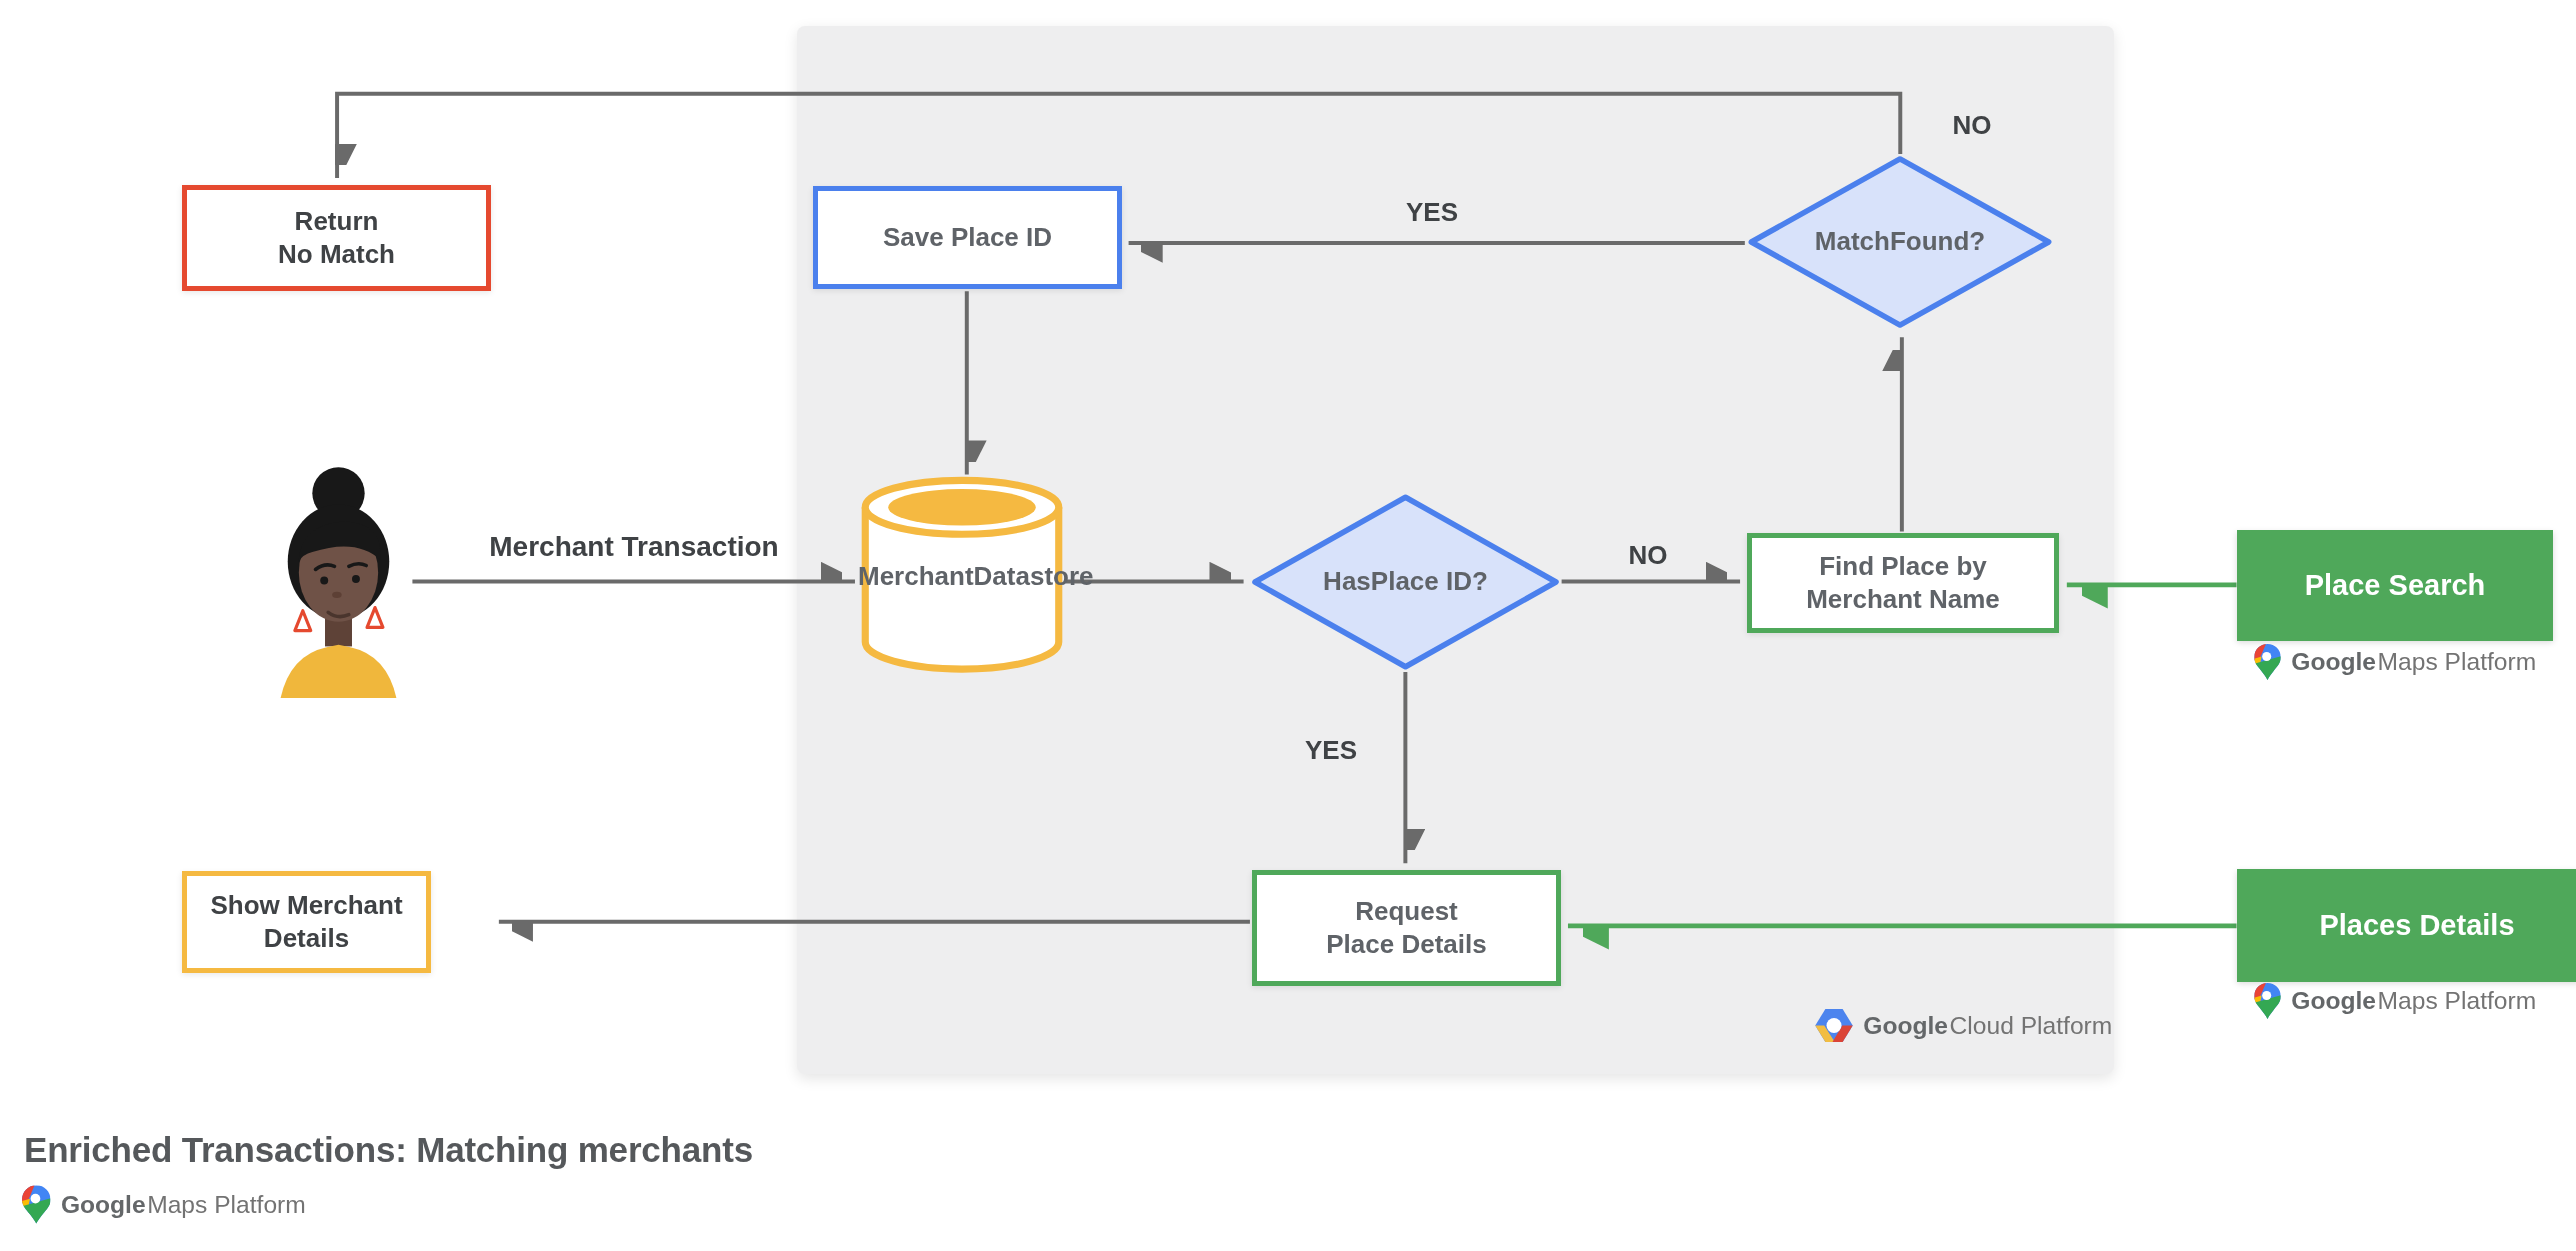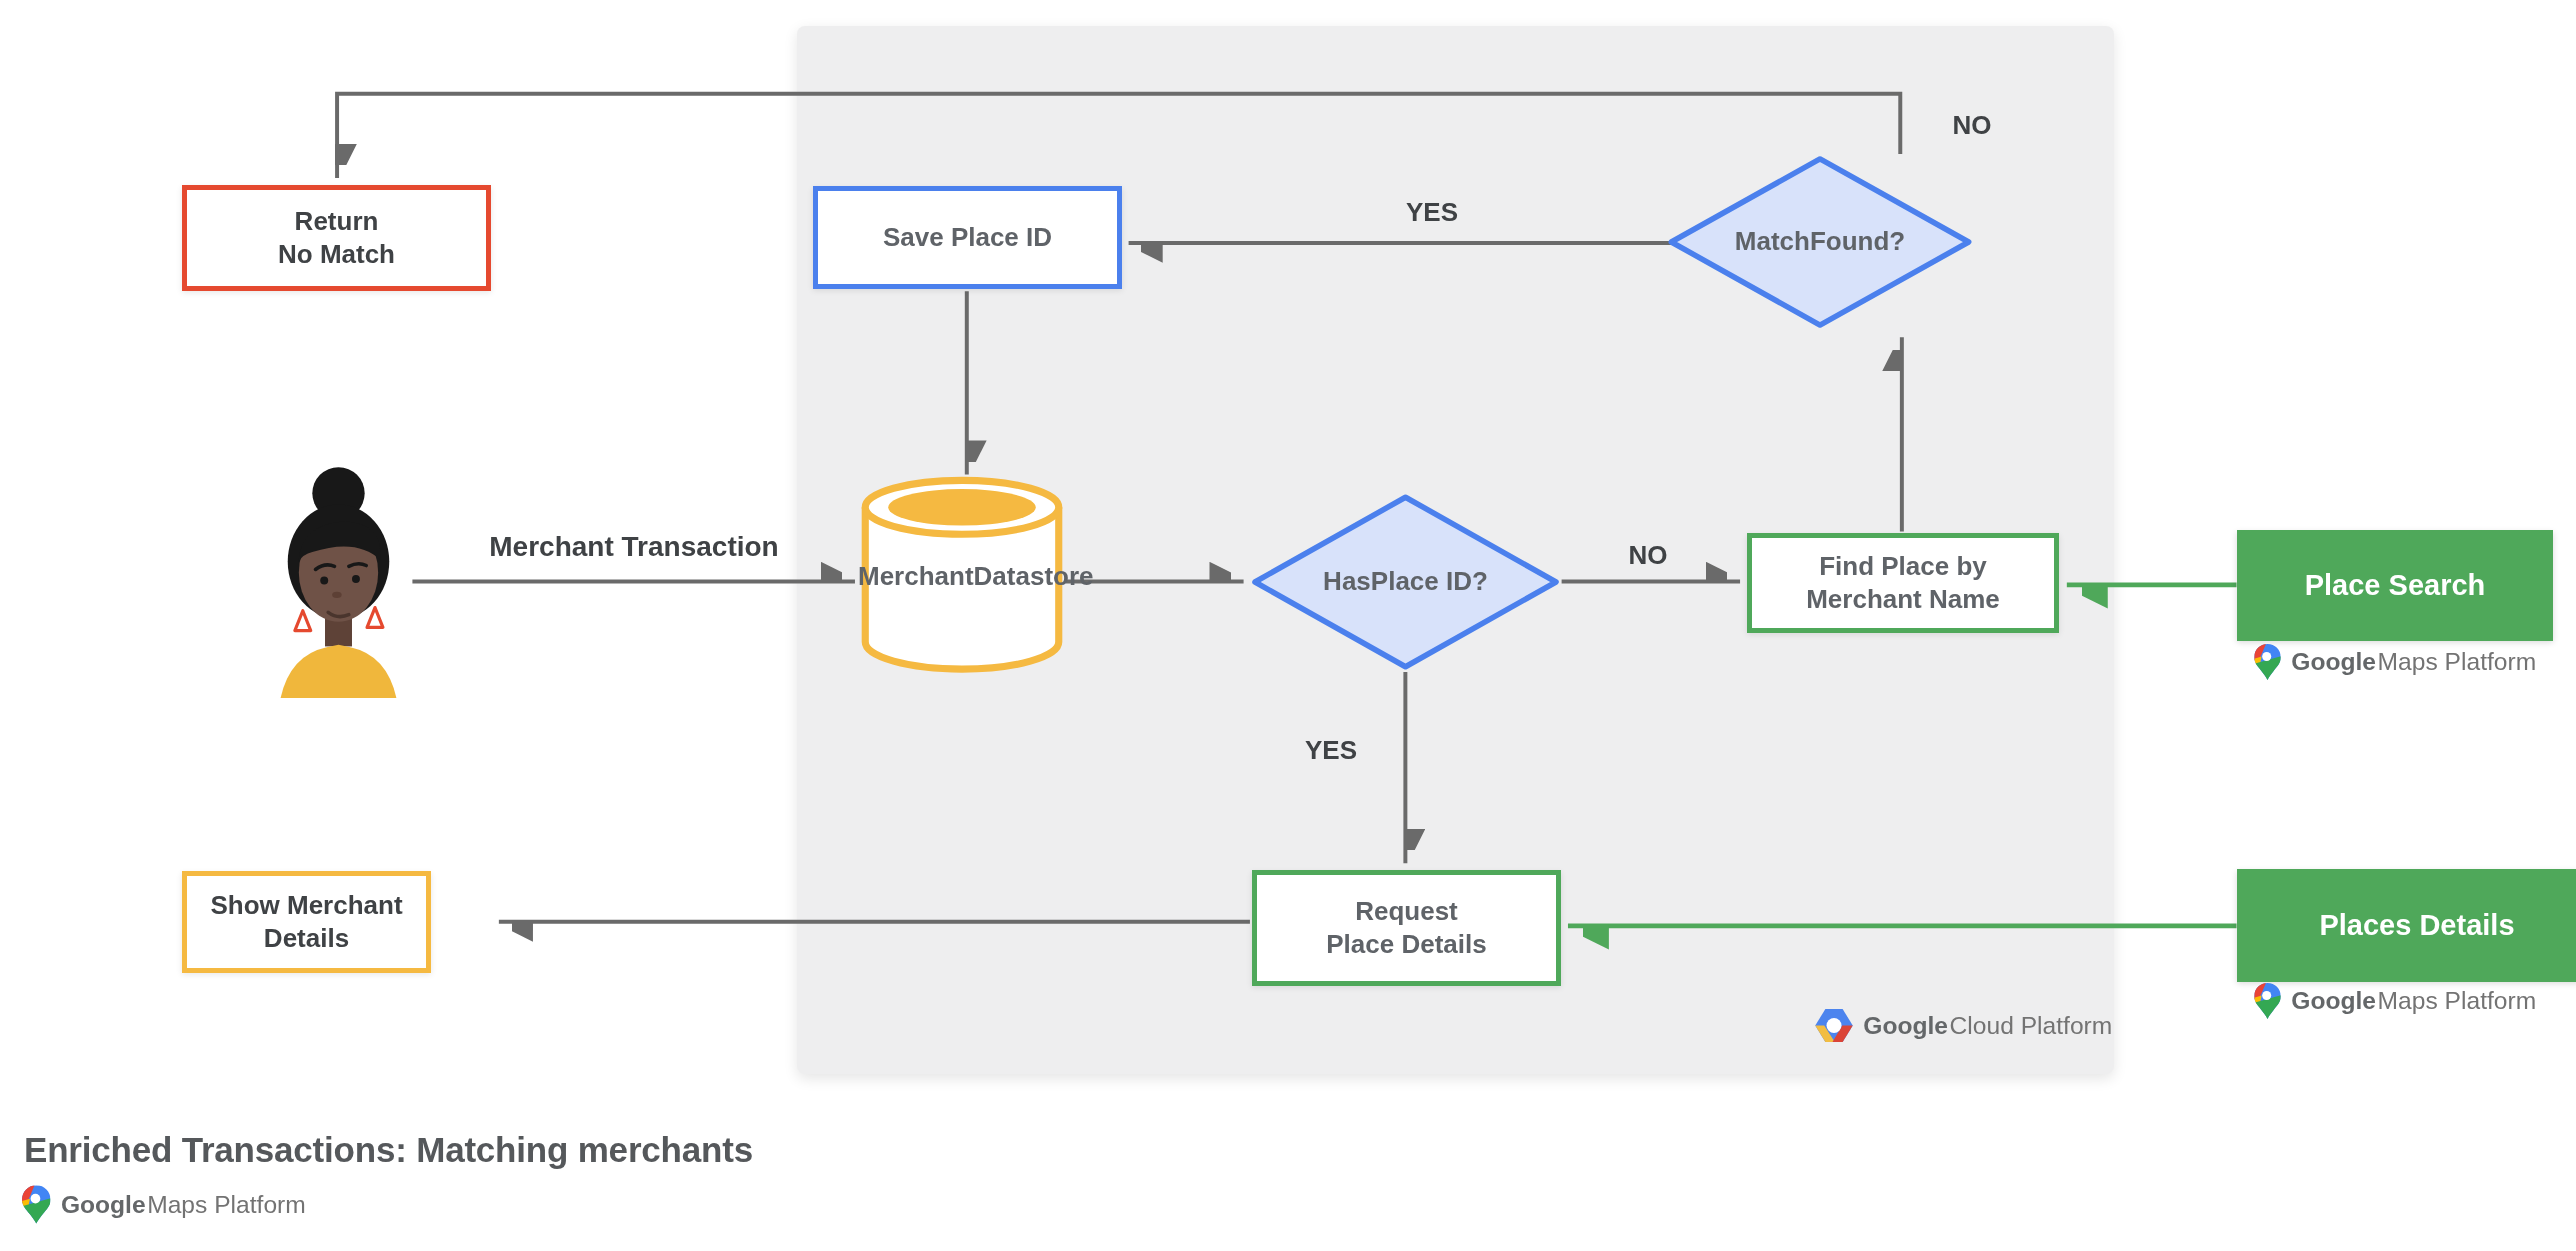--- a/index.html
+++ b/index.html
@@ -28,21 +28,21 @@
   #place-search-box,#places-details-box{background:#4fa85a;color:#ffffff;font-size:29px;
       border:none;box-shadow:0 1.6px 6.3px rgba(0,0,0,0.15);}
   #place-search-box{left:2237px;top:530px;width:316px;height:111px;}
   #places-details-box{left:2237px;top:869px;width:360px;height:113px;}
 
   .diamond{position:absolute;z-index:3;display:flex;align-items:center;justify-content:center;
            text-align:center;font-weight:bold;font-size:26px;color:#5f6368;line-height:1.28;
            background:transparent;}
   .diamond svg{position:absolute;left:0;top:0;}
   .diamond .lbl{position:relative;z-index:2;}
-  #match-diamond{left:1667px;top:155px;width:306px;height:174px;}
+  #match-diamond{left:1747px;top:155px;width:306px;height:174px;}
   #has-diamond{left:1251px;top:493px;width:309px;height:178px;}
 
   .cyl{position:absolute;left:858px;top:474px;width:208px;height:203px;z-index:3;}
   .cyl .lbl{position:absolute;left:0;top:86px;width:100%;text-align:center;
             font-weight:bold;font-size:26px;color:#5f6368;line-height:1.28;}
 
   .edge-label{position:absolute;z-index:4;font-weight:bold;font-size:26px;color:#3f4245;
               transform:translate(-50%,-50%);white-space:nowrap;}
   #lbl-merchant-transaction{font-size:28px;}
 

